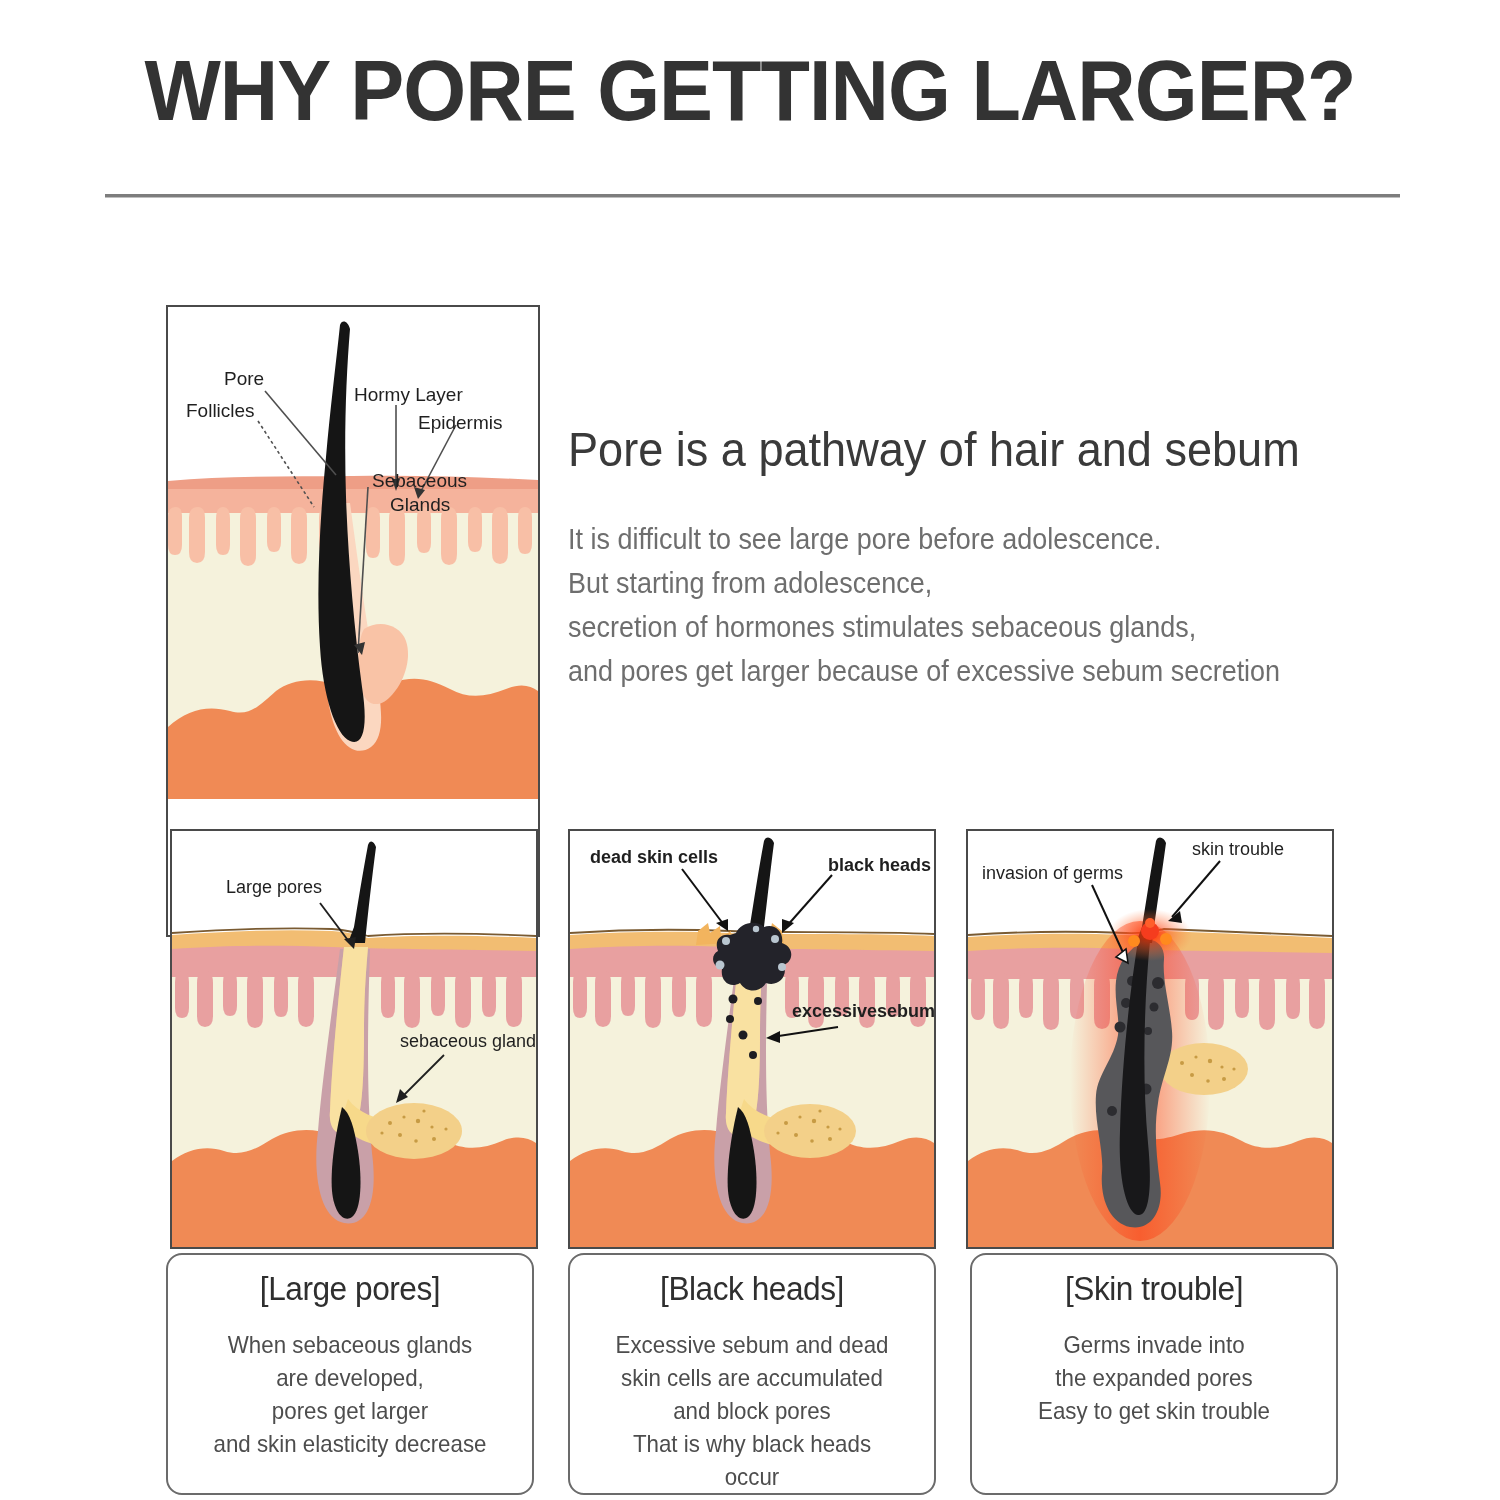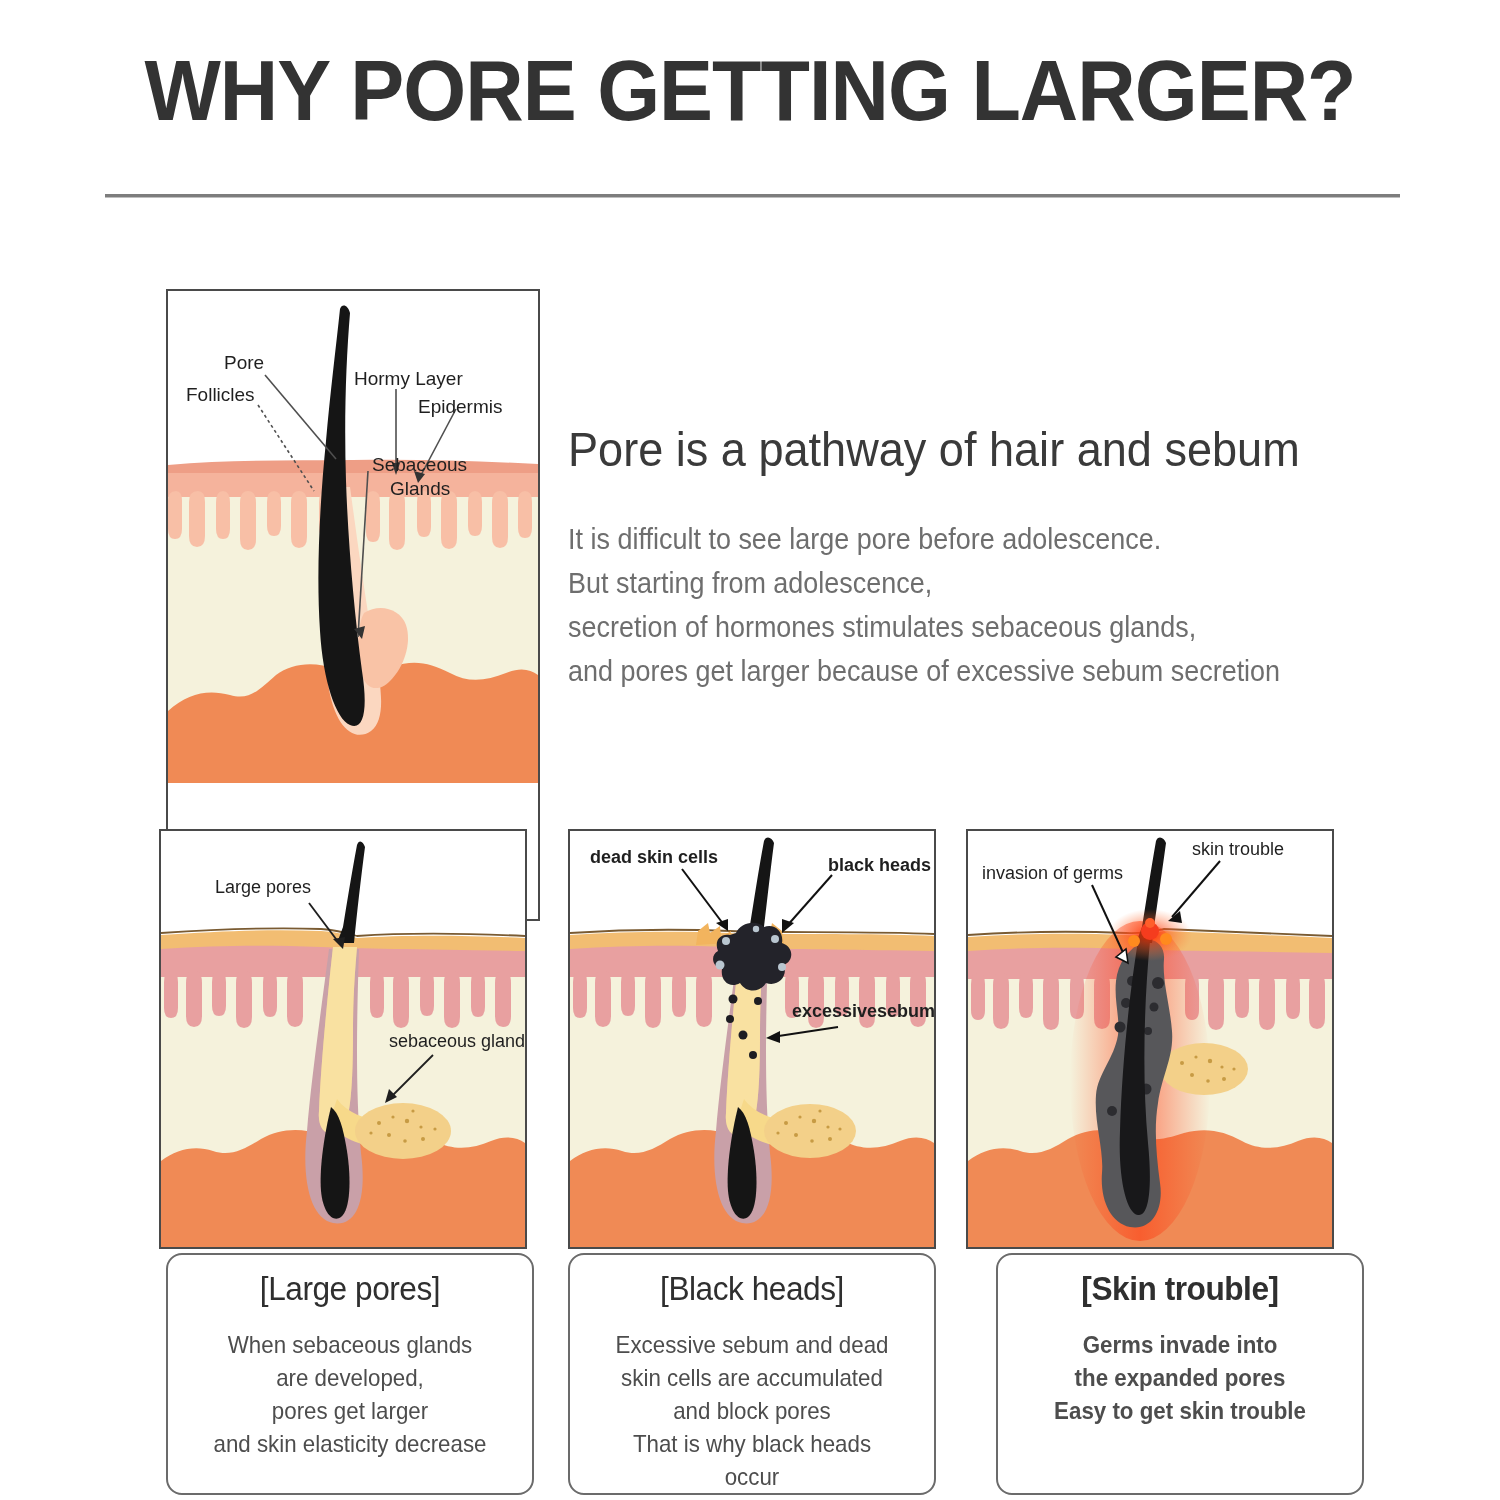--- a/index.html
+++ b/index.html
@@ -49,48 +49,48 @@
   
   .panel-box {
     position: absolute;
     box-sizing: border-box;
     border: 2px solid #4a4a4a;
     background: #ffffff;
     overflow: hidden;
   }
   #hero-panel {
     left: 166px;
-    top: 272px;
+    top: 288px;
     width: 374px;
     height: 632px;
   }
   .diagram-panel {
     top: 812px;
     width: 368px;
     height: 420px;
   }
-  #diagram-panel-1 { left: 159px; }
+  #diagram-panel-1 { left: 170px; }
   #diagram-panel-2 { left: 568px; font-weight: bold; }
   #diagram-panel-3 { left: 966px; }
 
   .caption-box {
     position: absolute;
     box-sizing: border-box;
     top: 1236px;
     width: 368px;
     height: 242px;
     border: 2px solid #6b6b6b;
     border-radius: 16px;
     background: #ffffff;
     text-align: center;
     padding-top: 14px;
   }
   #caption-box-1 { left: 166px; }
   #caption-box-2 { left: 568px; }
-  #caption-box-3 { left: 996px; font-weight: bold; }
+  #caption-box-3 { left: 970px; }
 
   .caption-title {
     font-size: 34px;
     color: #2f2f2f;
     font-family: "Liberation Sans", sans-serif;
     transform: scaleX(0.93);
     letter-spacing: -0.5px;
   }
   .caption-body {
     margin-top: 20px;

